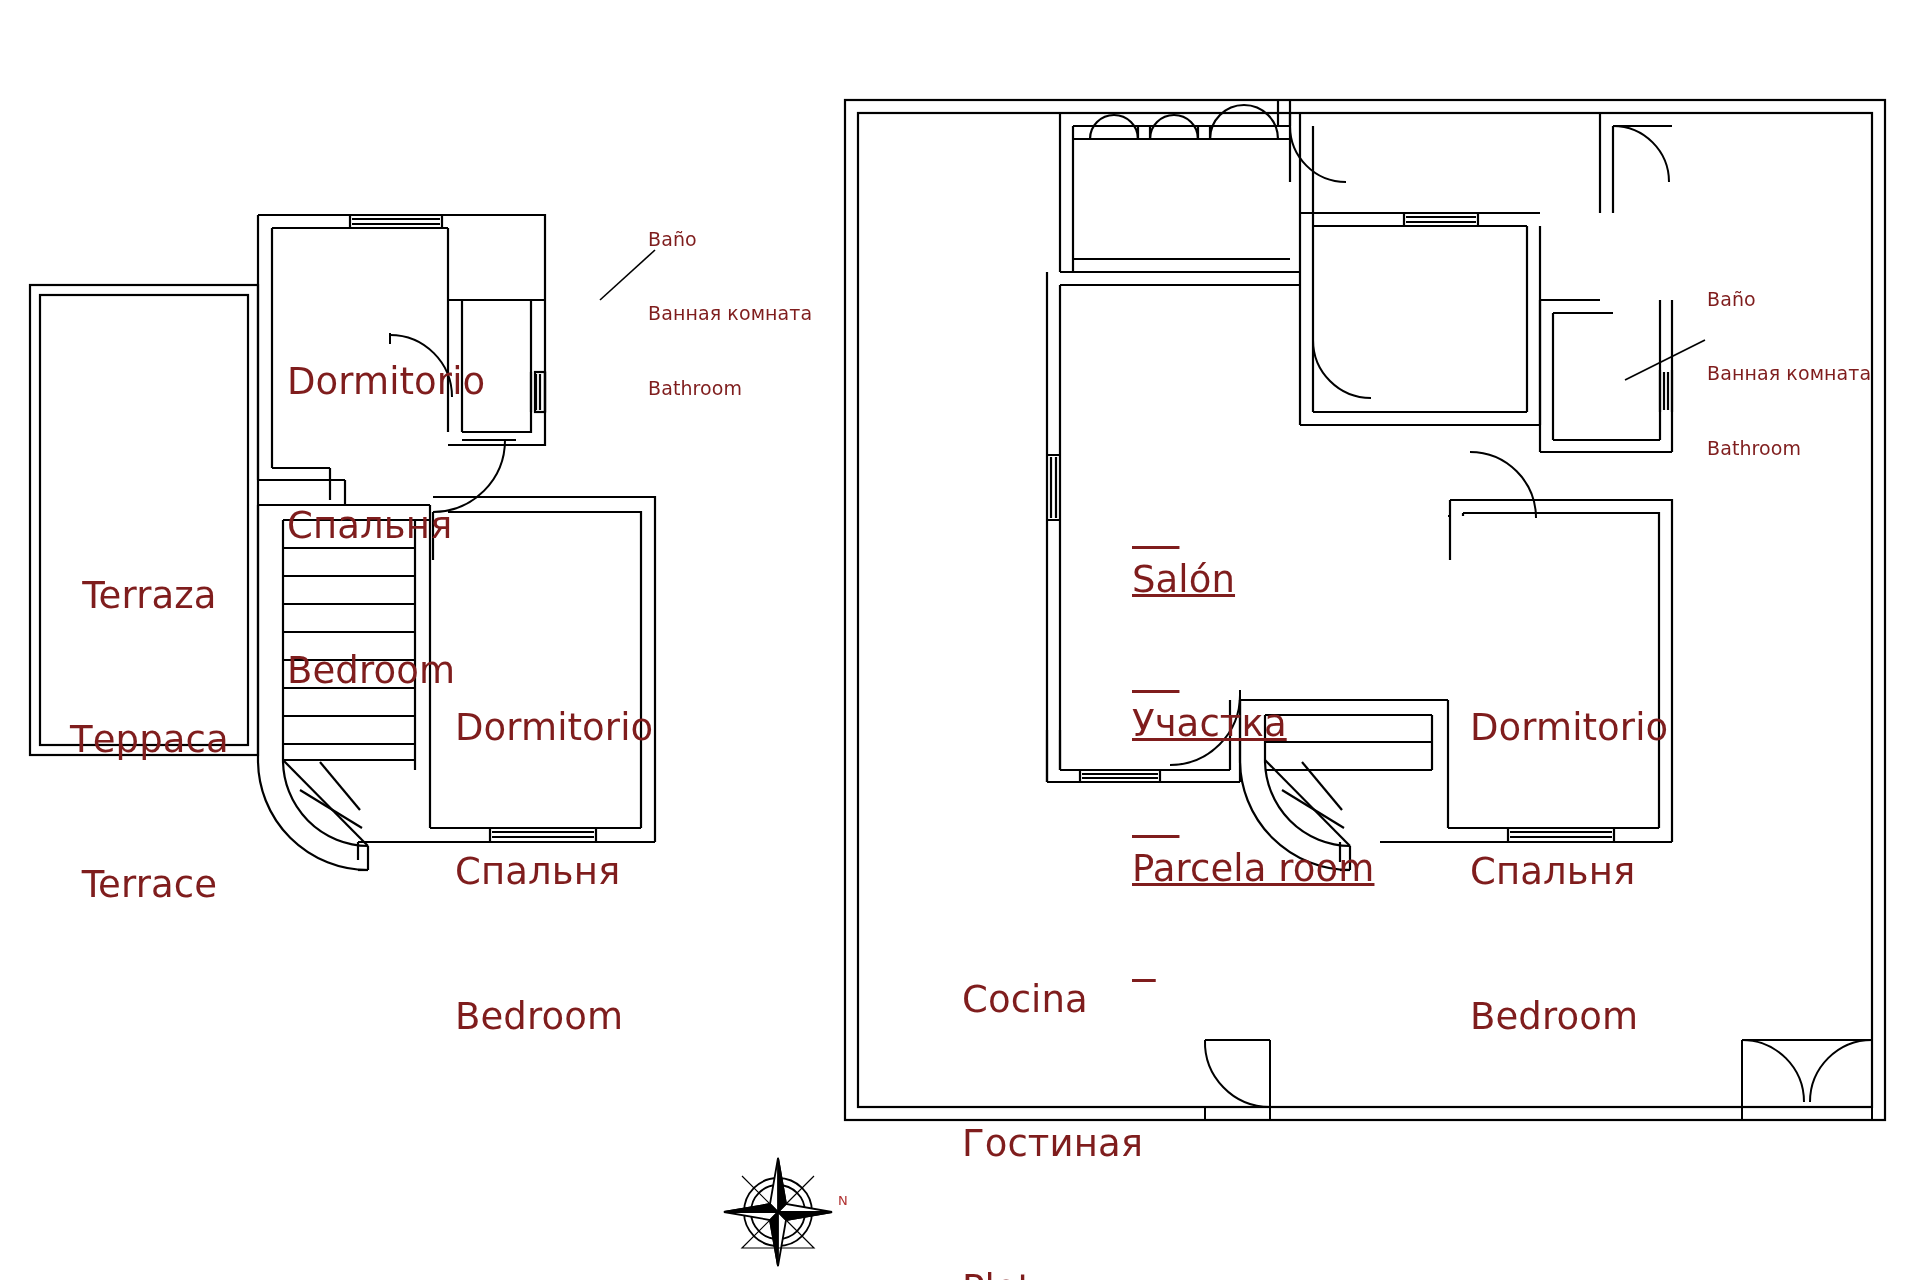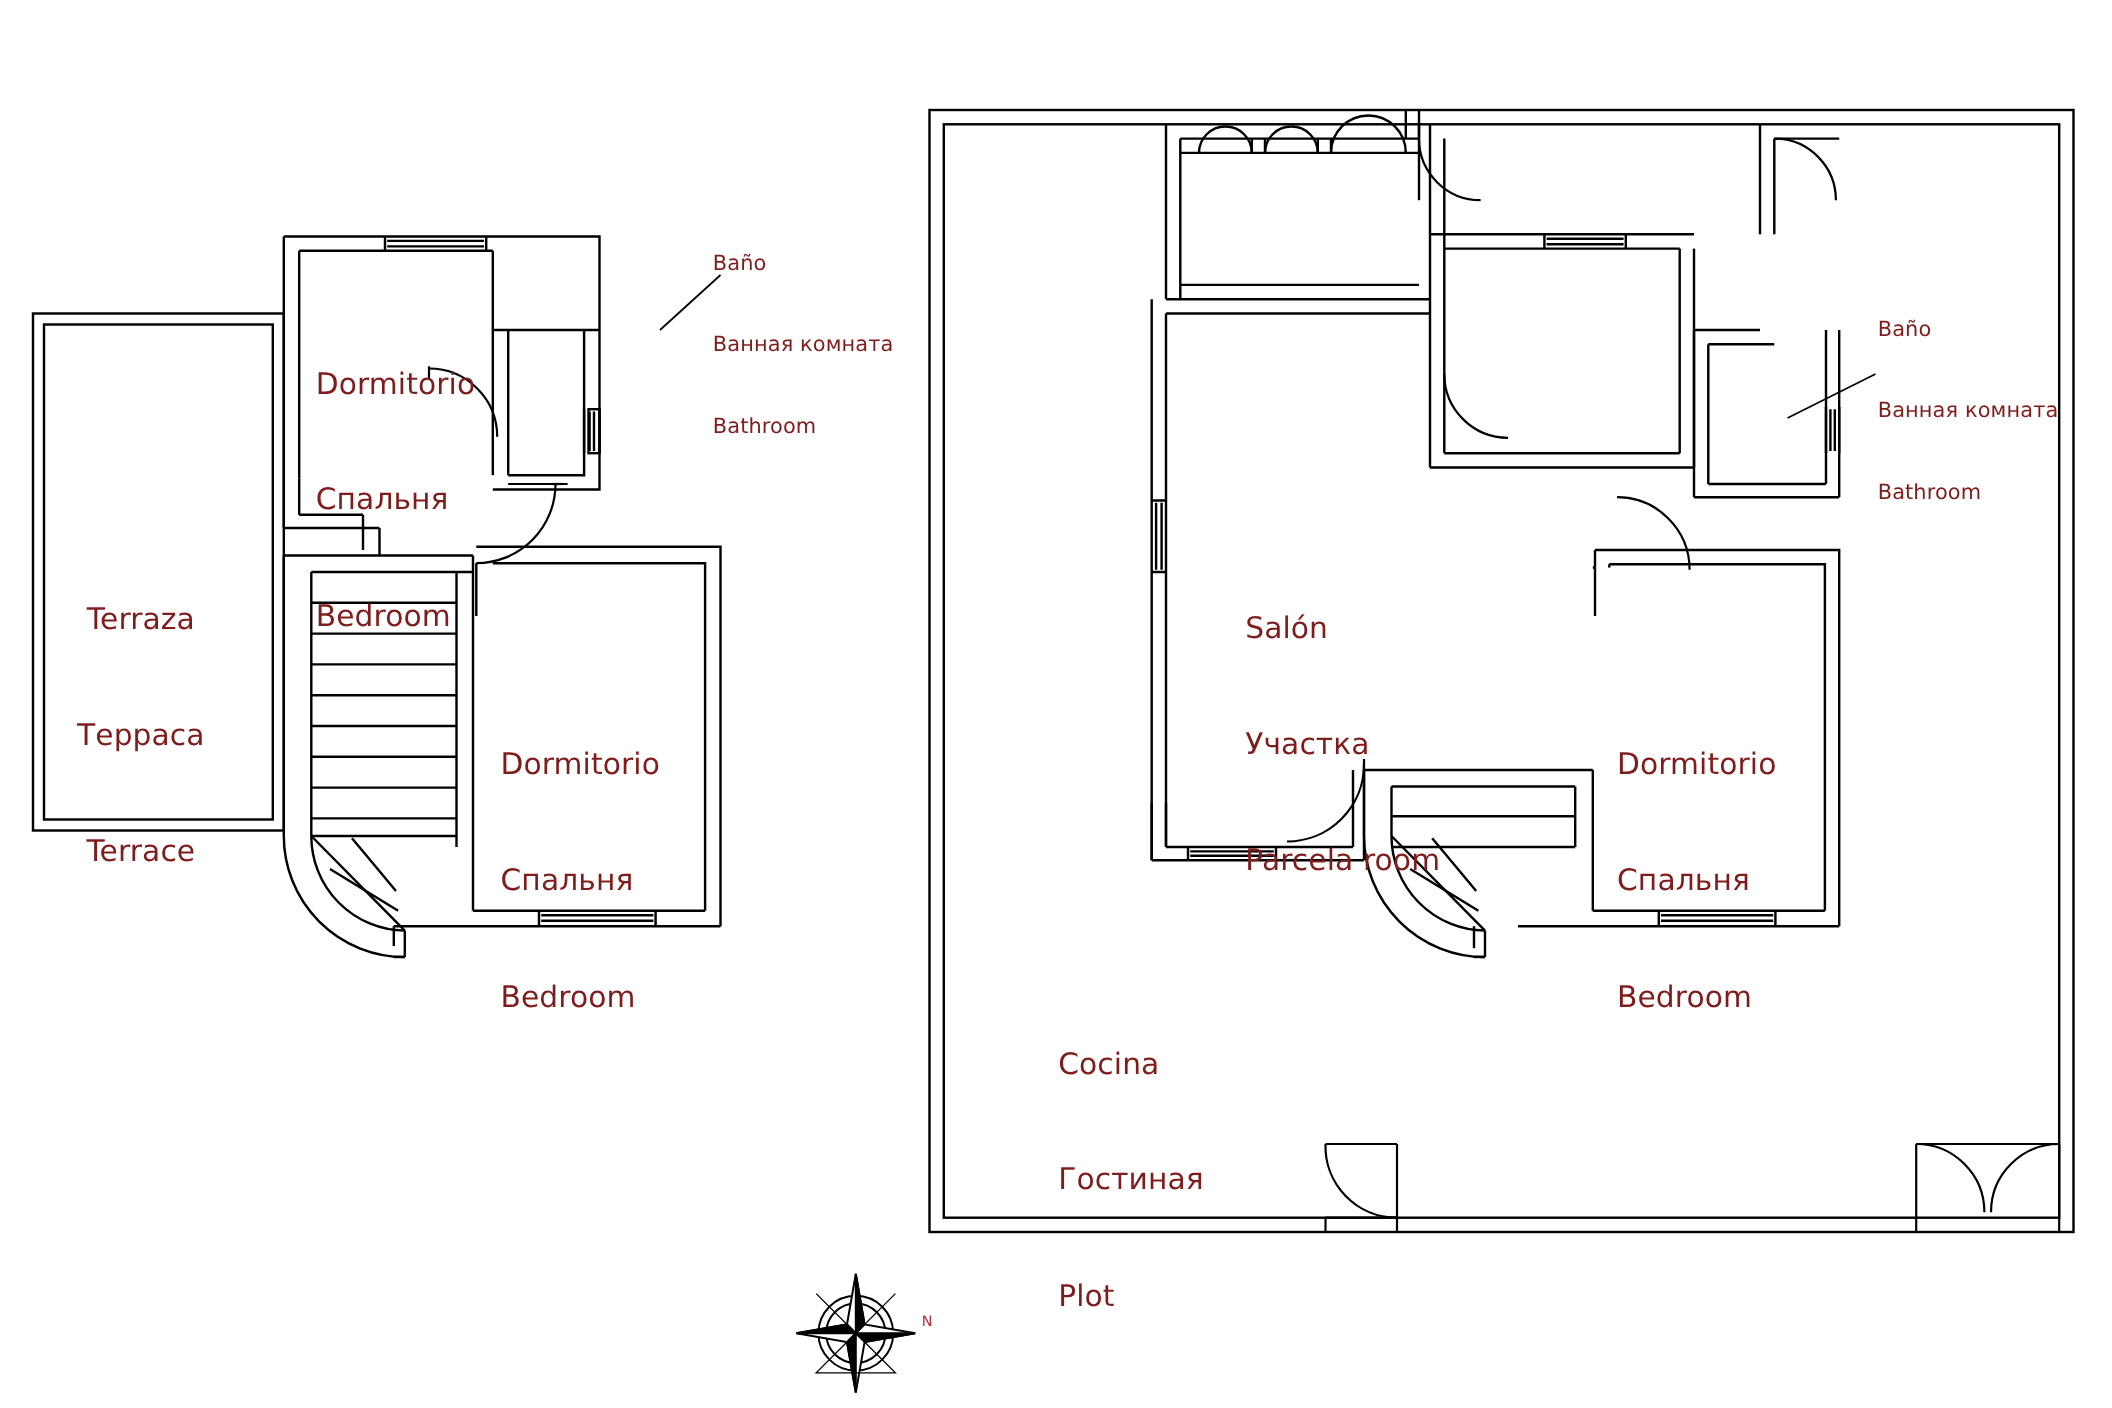--- a/index.html
+++ b/index.html
@@ -28,21 +28,21 @@
     height: 1280px;
   }
   .lbl {
     position: absolute;
     white-space: pre;
     line-height: 1.30;
     color: #7f1d1d;
     font-family: "DejaVu Sans", sans-serif;
   }
   .lbl-room {
-    font-size: 27px;
+    font-size: 37px;
     letter-spacing: 0.1px;
   }
   .lbl-small {
     font-size: 19px;
     letter-spacing: 0.1px;
   }
   .lbl-line { display: block; }
 </style>
 </head>
 <body>
@@ -316,21 +316,21 @@
     <span class="lbl-line">Bedroom</span>
   </div>
 
   <div class="lbl lbl-small" style="left:648px; top:178px;">
     <span class="lbl-line">Baño</span>
     <span class="lbl-line">Ванная комната</span>
     <span class="lbl-line">Bathroom</span>
   </div>
 
 
-  <div class="lbl lbl-room" style="left:1132px; top:484px;">
+  <div class="lbl lbl-room" style="left:1132px; top:460px;text-decoration:underline;">
     <span class="lbl-line">Salón</span>
     <span class="lbl-line">Участка</span>
     <span class="lbl-line">Parcela room</span>
   </div>
 
   <div class="lbl lbl-room" style="left:1470px; top:608px;">
     <span class="lbl-line">Dormitorio</span>
     <span class="lbl-line">Спальня</span>
     <span class="lbl-line">Bedroom</span>
   </div>

